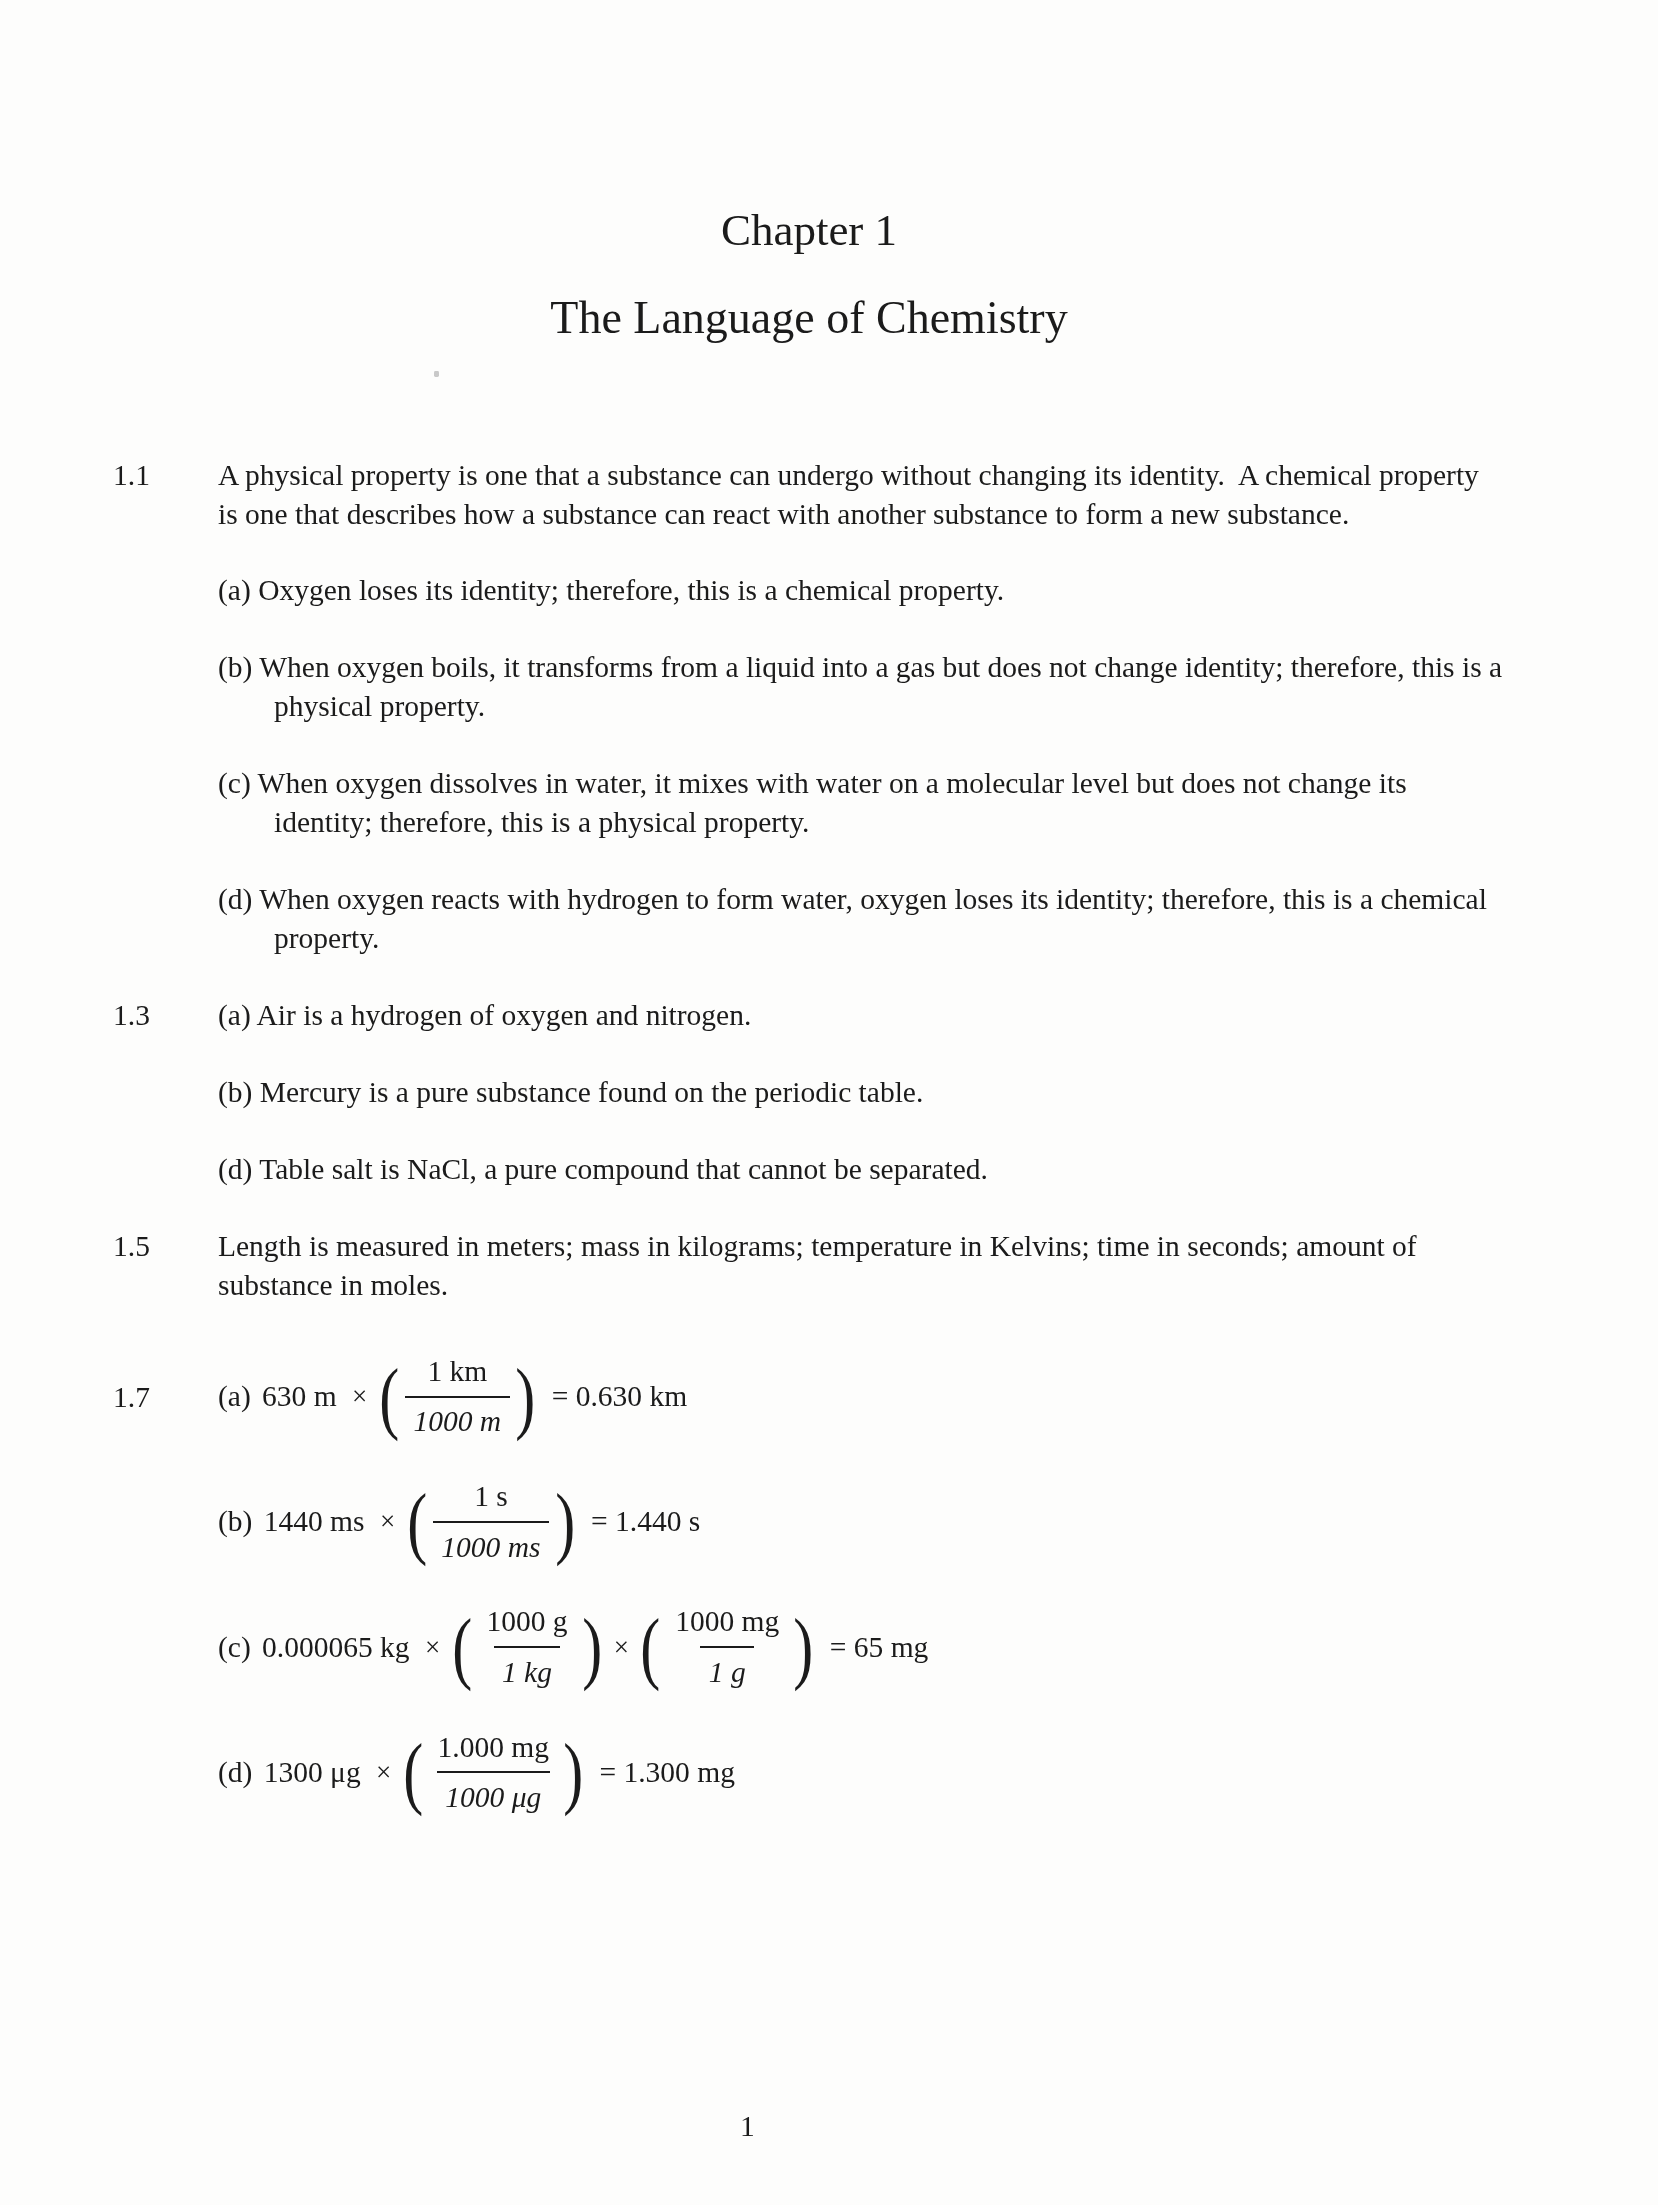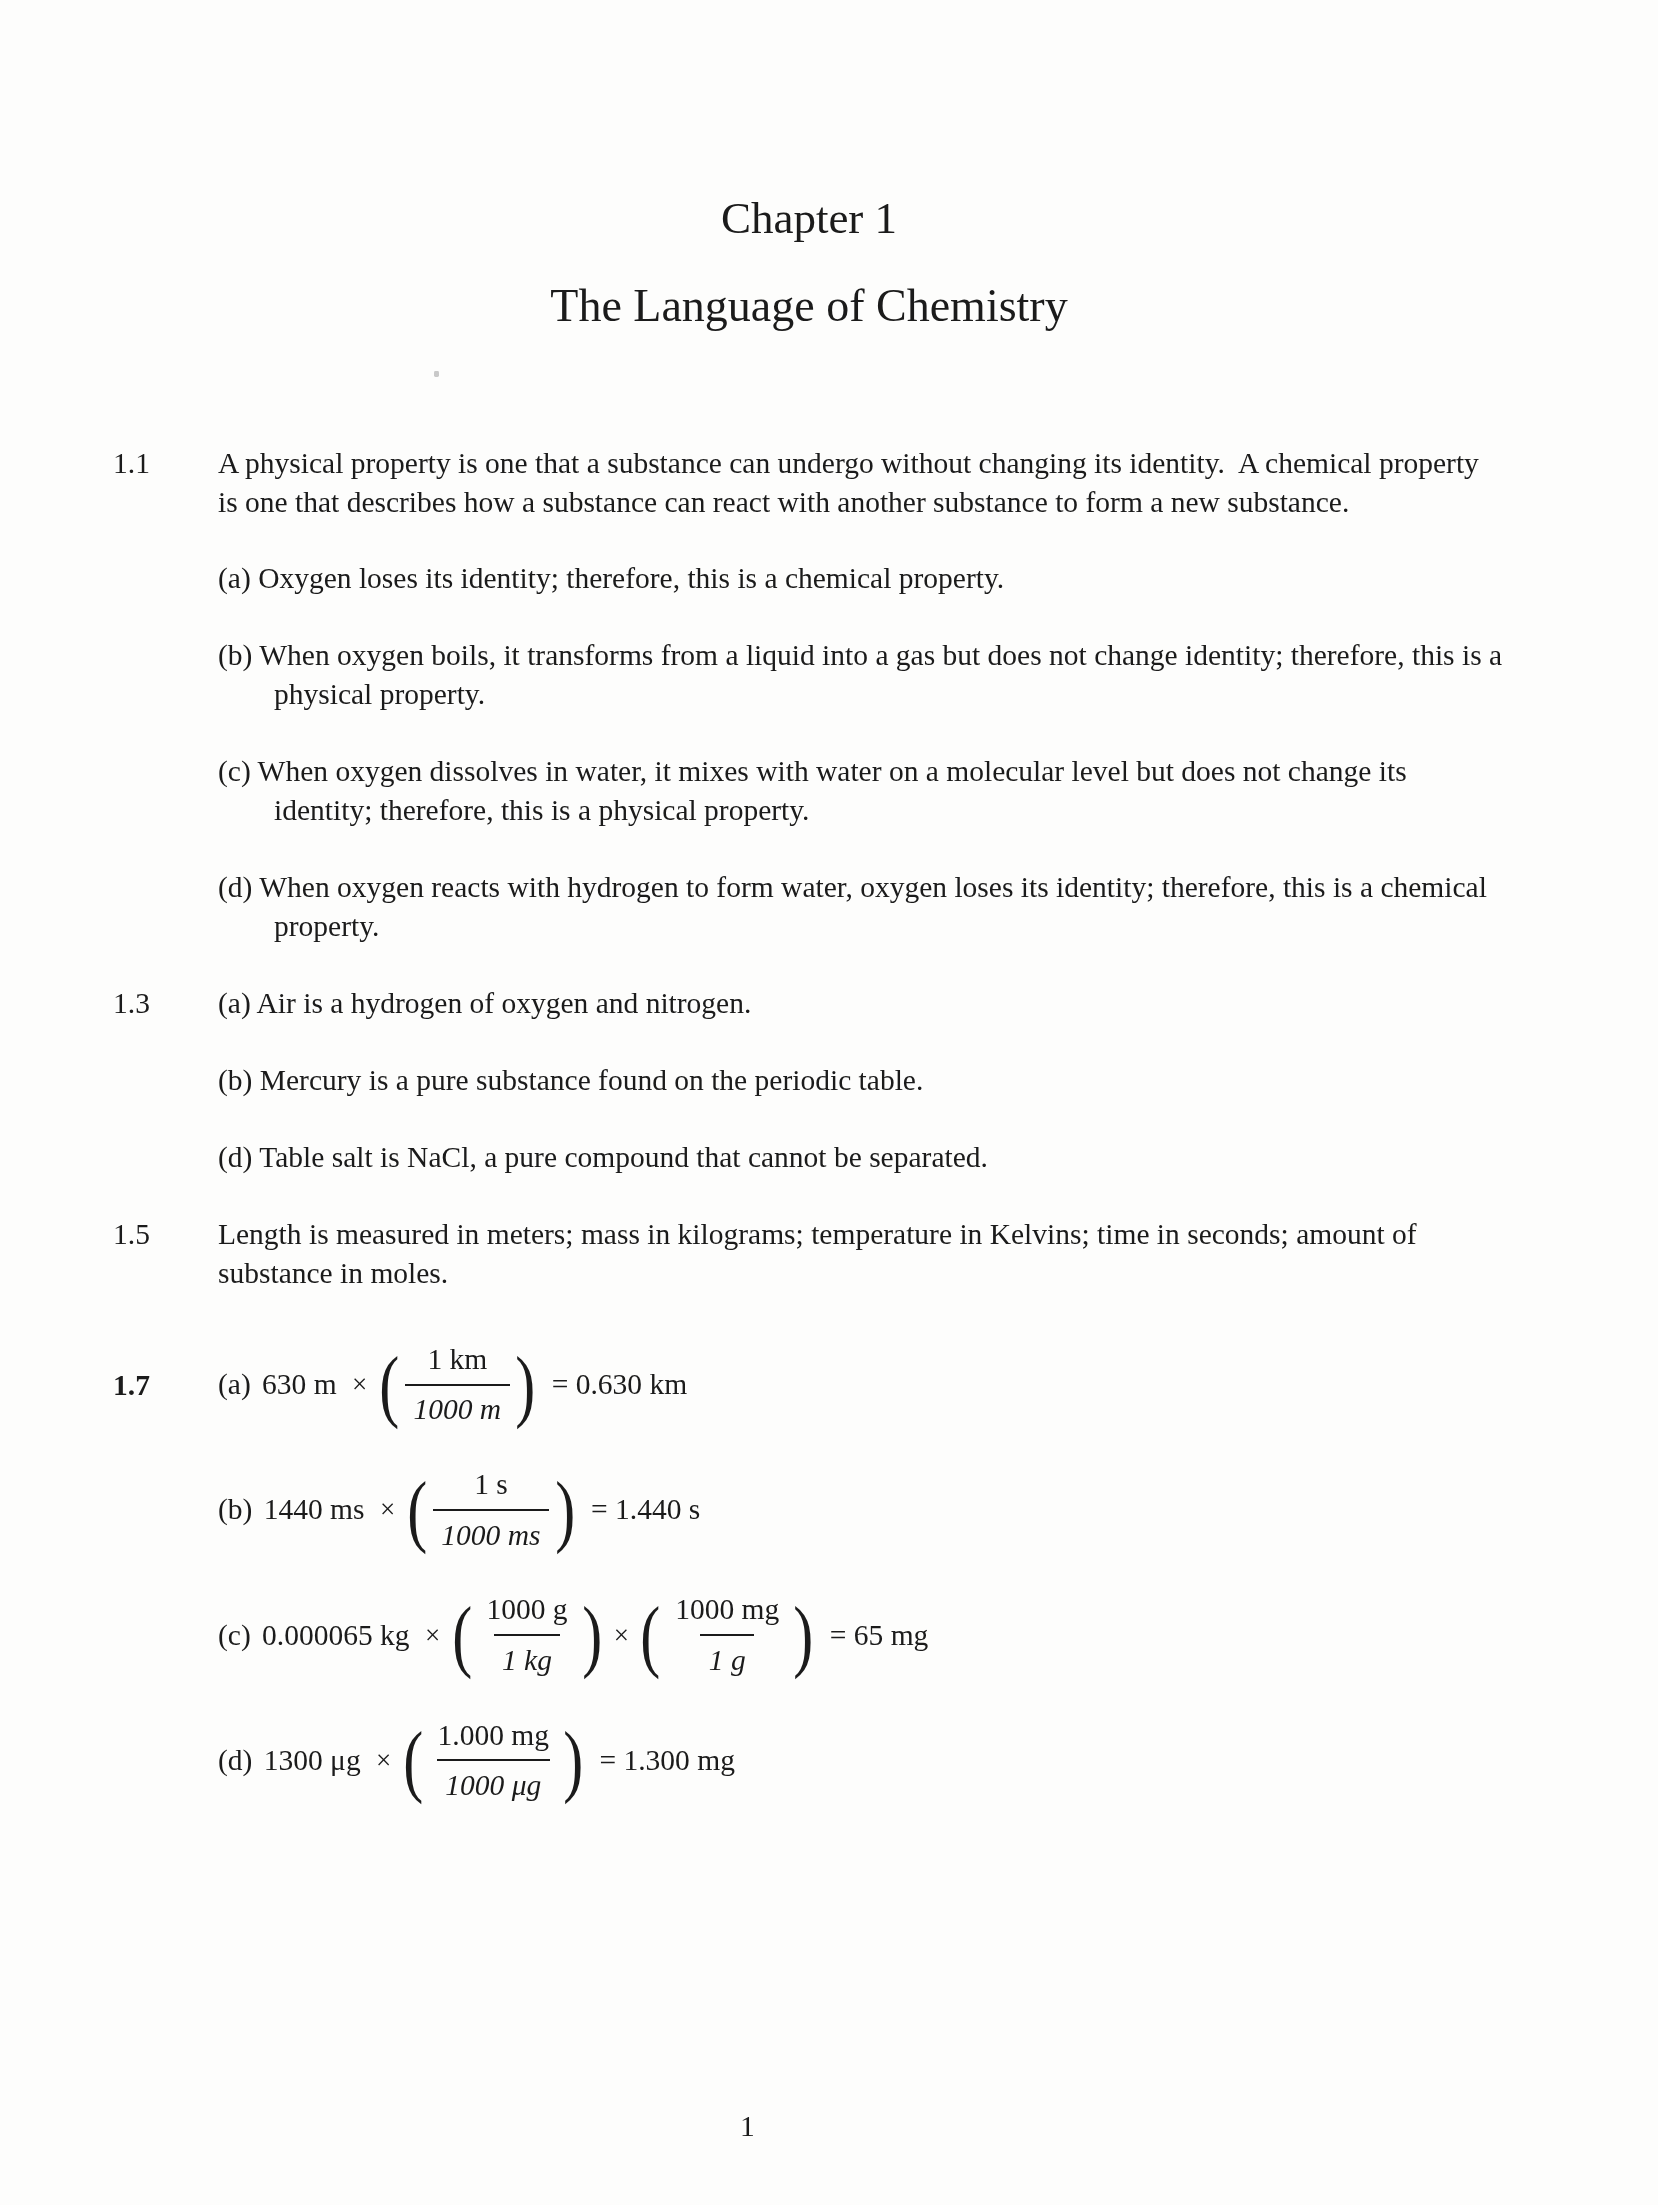--- a/index.html
+++ b/index.html
@@ -7,27 +7,27 @@
     position:relative;
     width:1658px;height:2205px;
     margin:0 auto;
     background:#fdfdfc;
     color:#1b1b1b;
     font-family:"Liberation Serif","DejaVu Serif",serif;
     font-size:29.5px;line-height:39px;
     overflow:hidden;
   }
   .content{padding:191px 153px 0 113px;}
-  .titles{text-align:center;}
+  .titles{text-align:center;margin-top:12px;}
   .chapter{font-size:45px;line-height:55px;font-weight:400;margin:0;}
   .subtitle{font-size:46px;line-height:55px;font-weight:400;margin:32px 0 0 0;}
   .problems{margin-top:111px;}
   .problem{display:grid;grid-template-columns:105px 1fr;align-items:start;}
   .pnum{white-space:nowrap;}
-  .pnum.eq-num{padding-top:35px;font-weight:bold;}
+  .pnum.eq-num{padding-top:35px;}
   .intro{margin:0 0 37px 0;}
   .para{margin:0 0 38px 0;}
   .em{}
   .item{padding-left:56px;text-indent:-56px;margin:0 0 38px 0;}
   .equation{display:flex;align-items:center;min-height:107px;margin:0 0 18.3px 0;}
   .eq-label{margin-right:11.3px;}
   .eq-lhs{margin-right:7px;}
   .times{font-size:27px;margin:0 8.4px;}
   .paren{display:inline-block;font-size:80px;line-height:0.85;font-weight:400;transform:scaleX(0.75);}
   .frac{display:inline-flex;flex-direction:column;align-items:center;margin:0 2.8px;text-align:center;}

